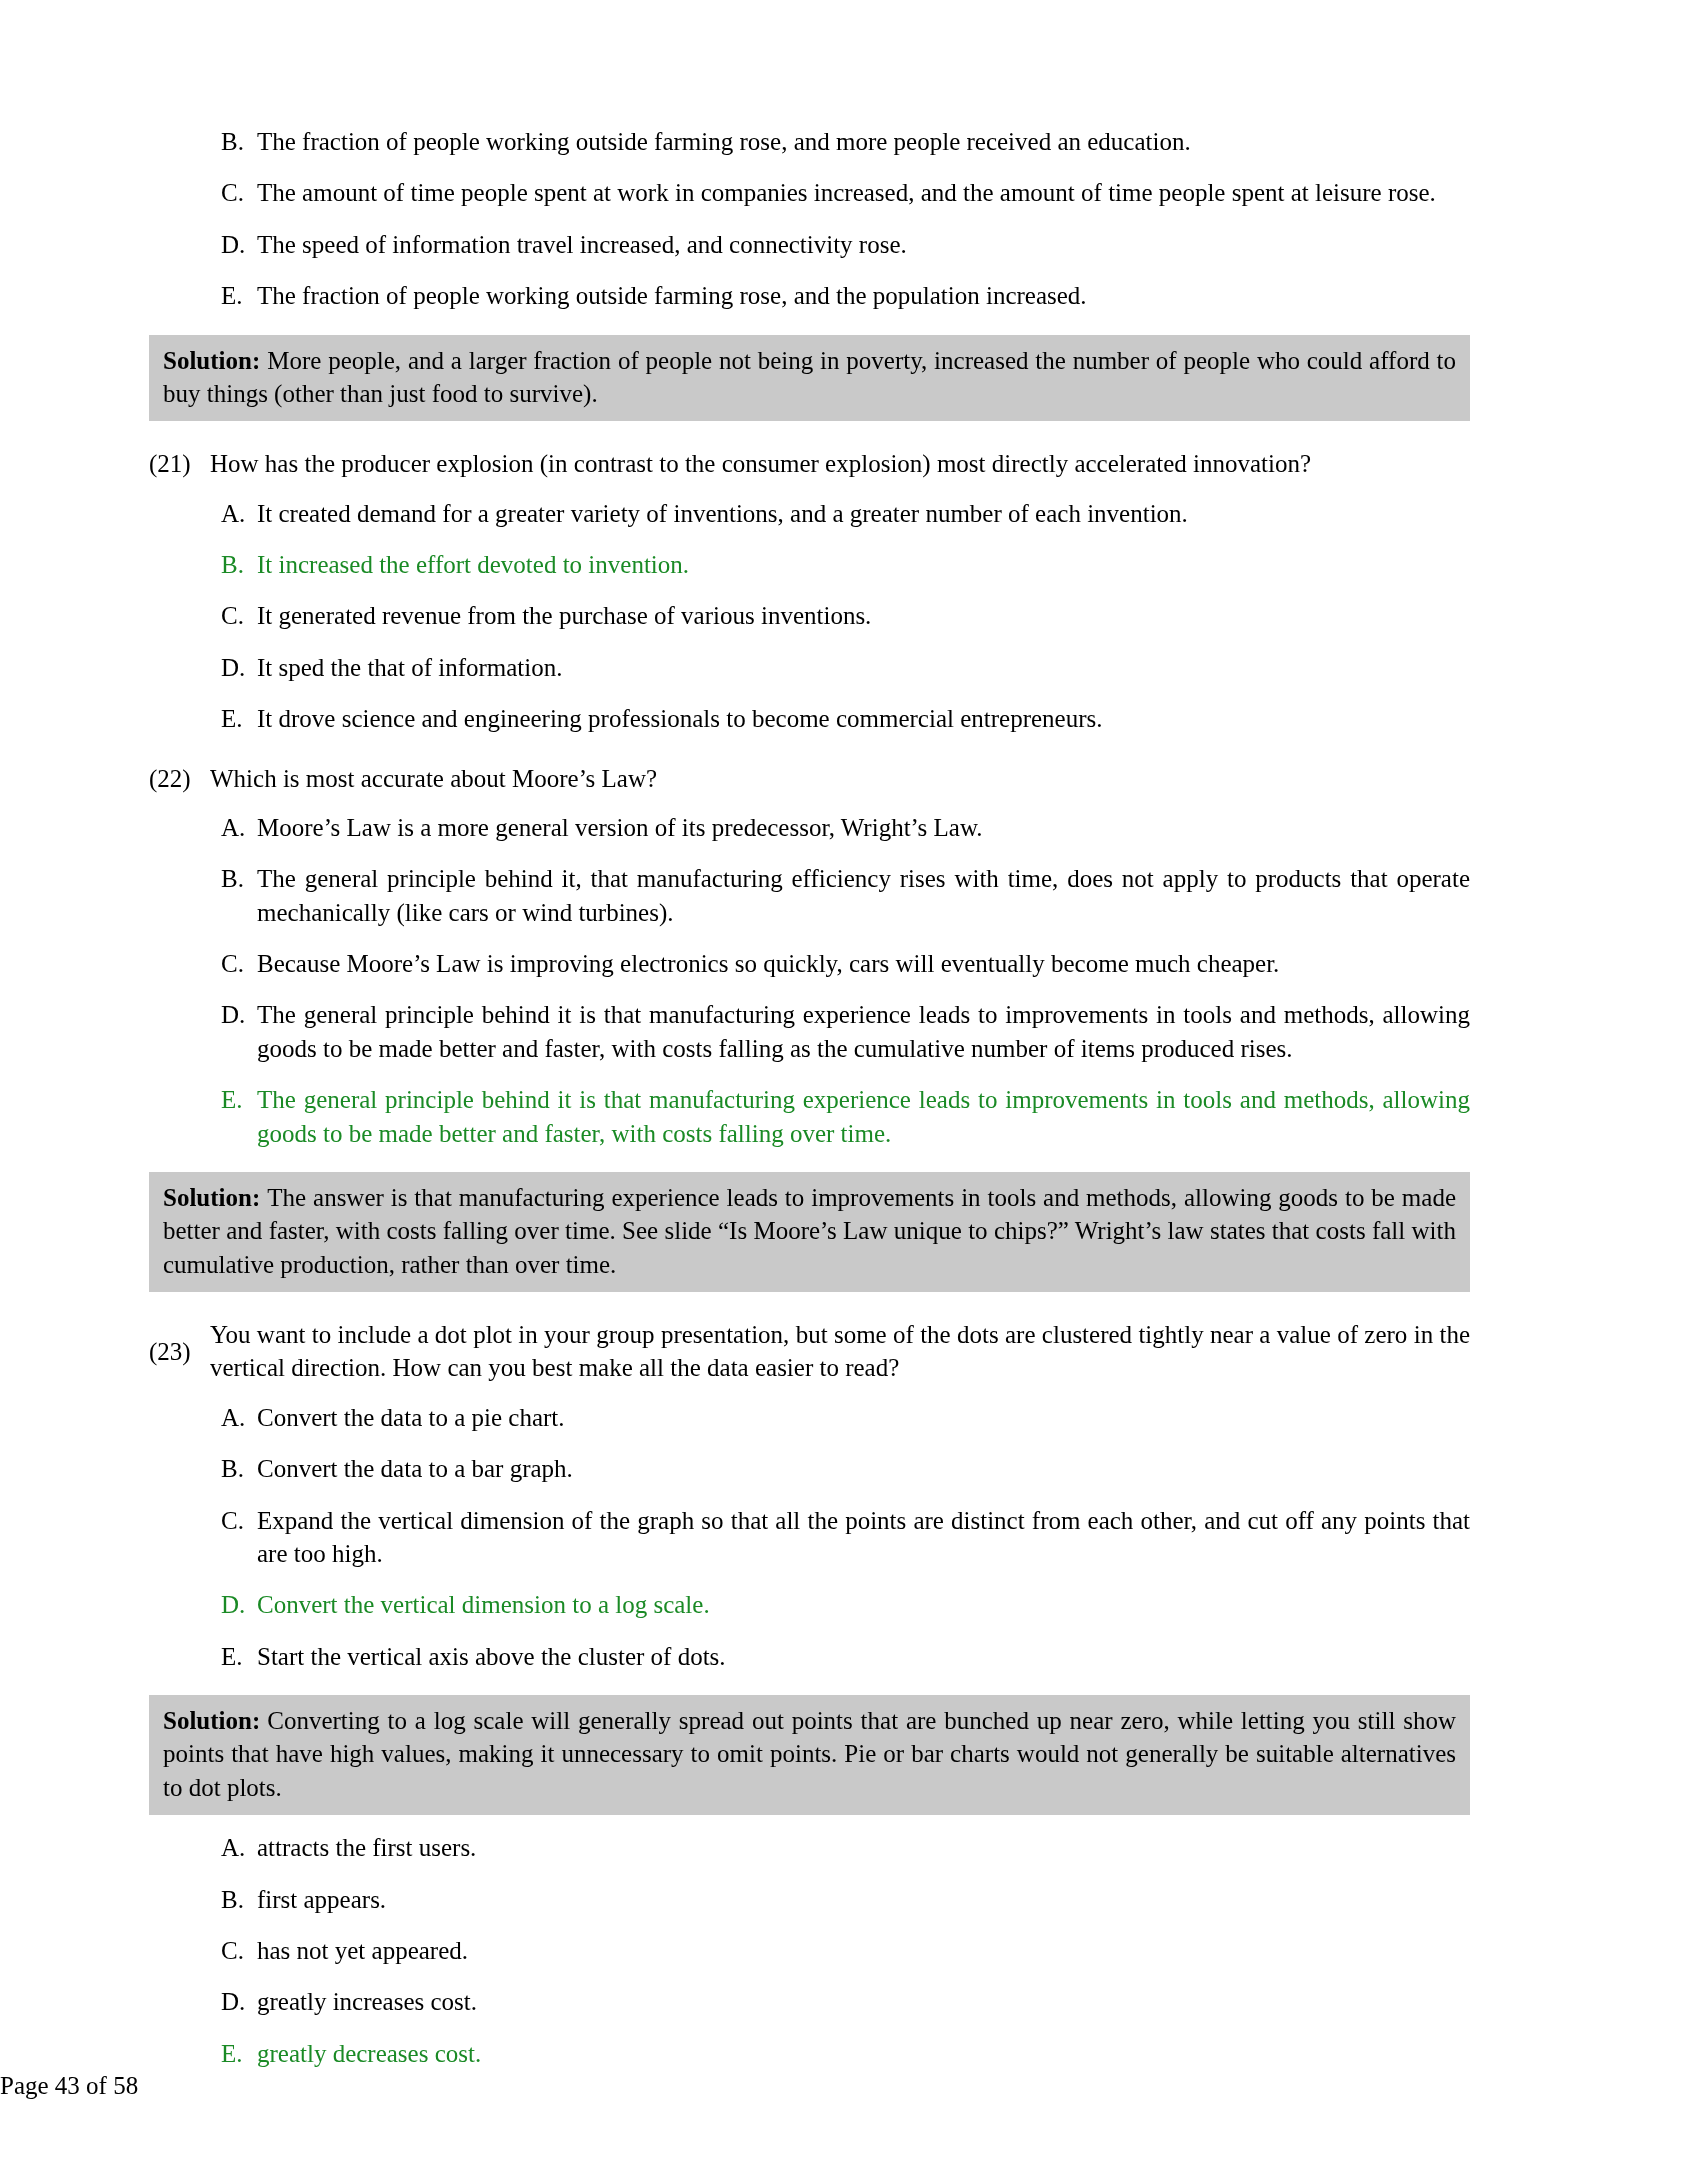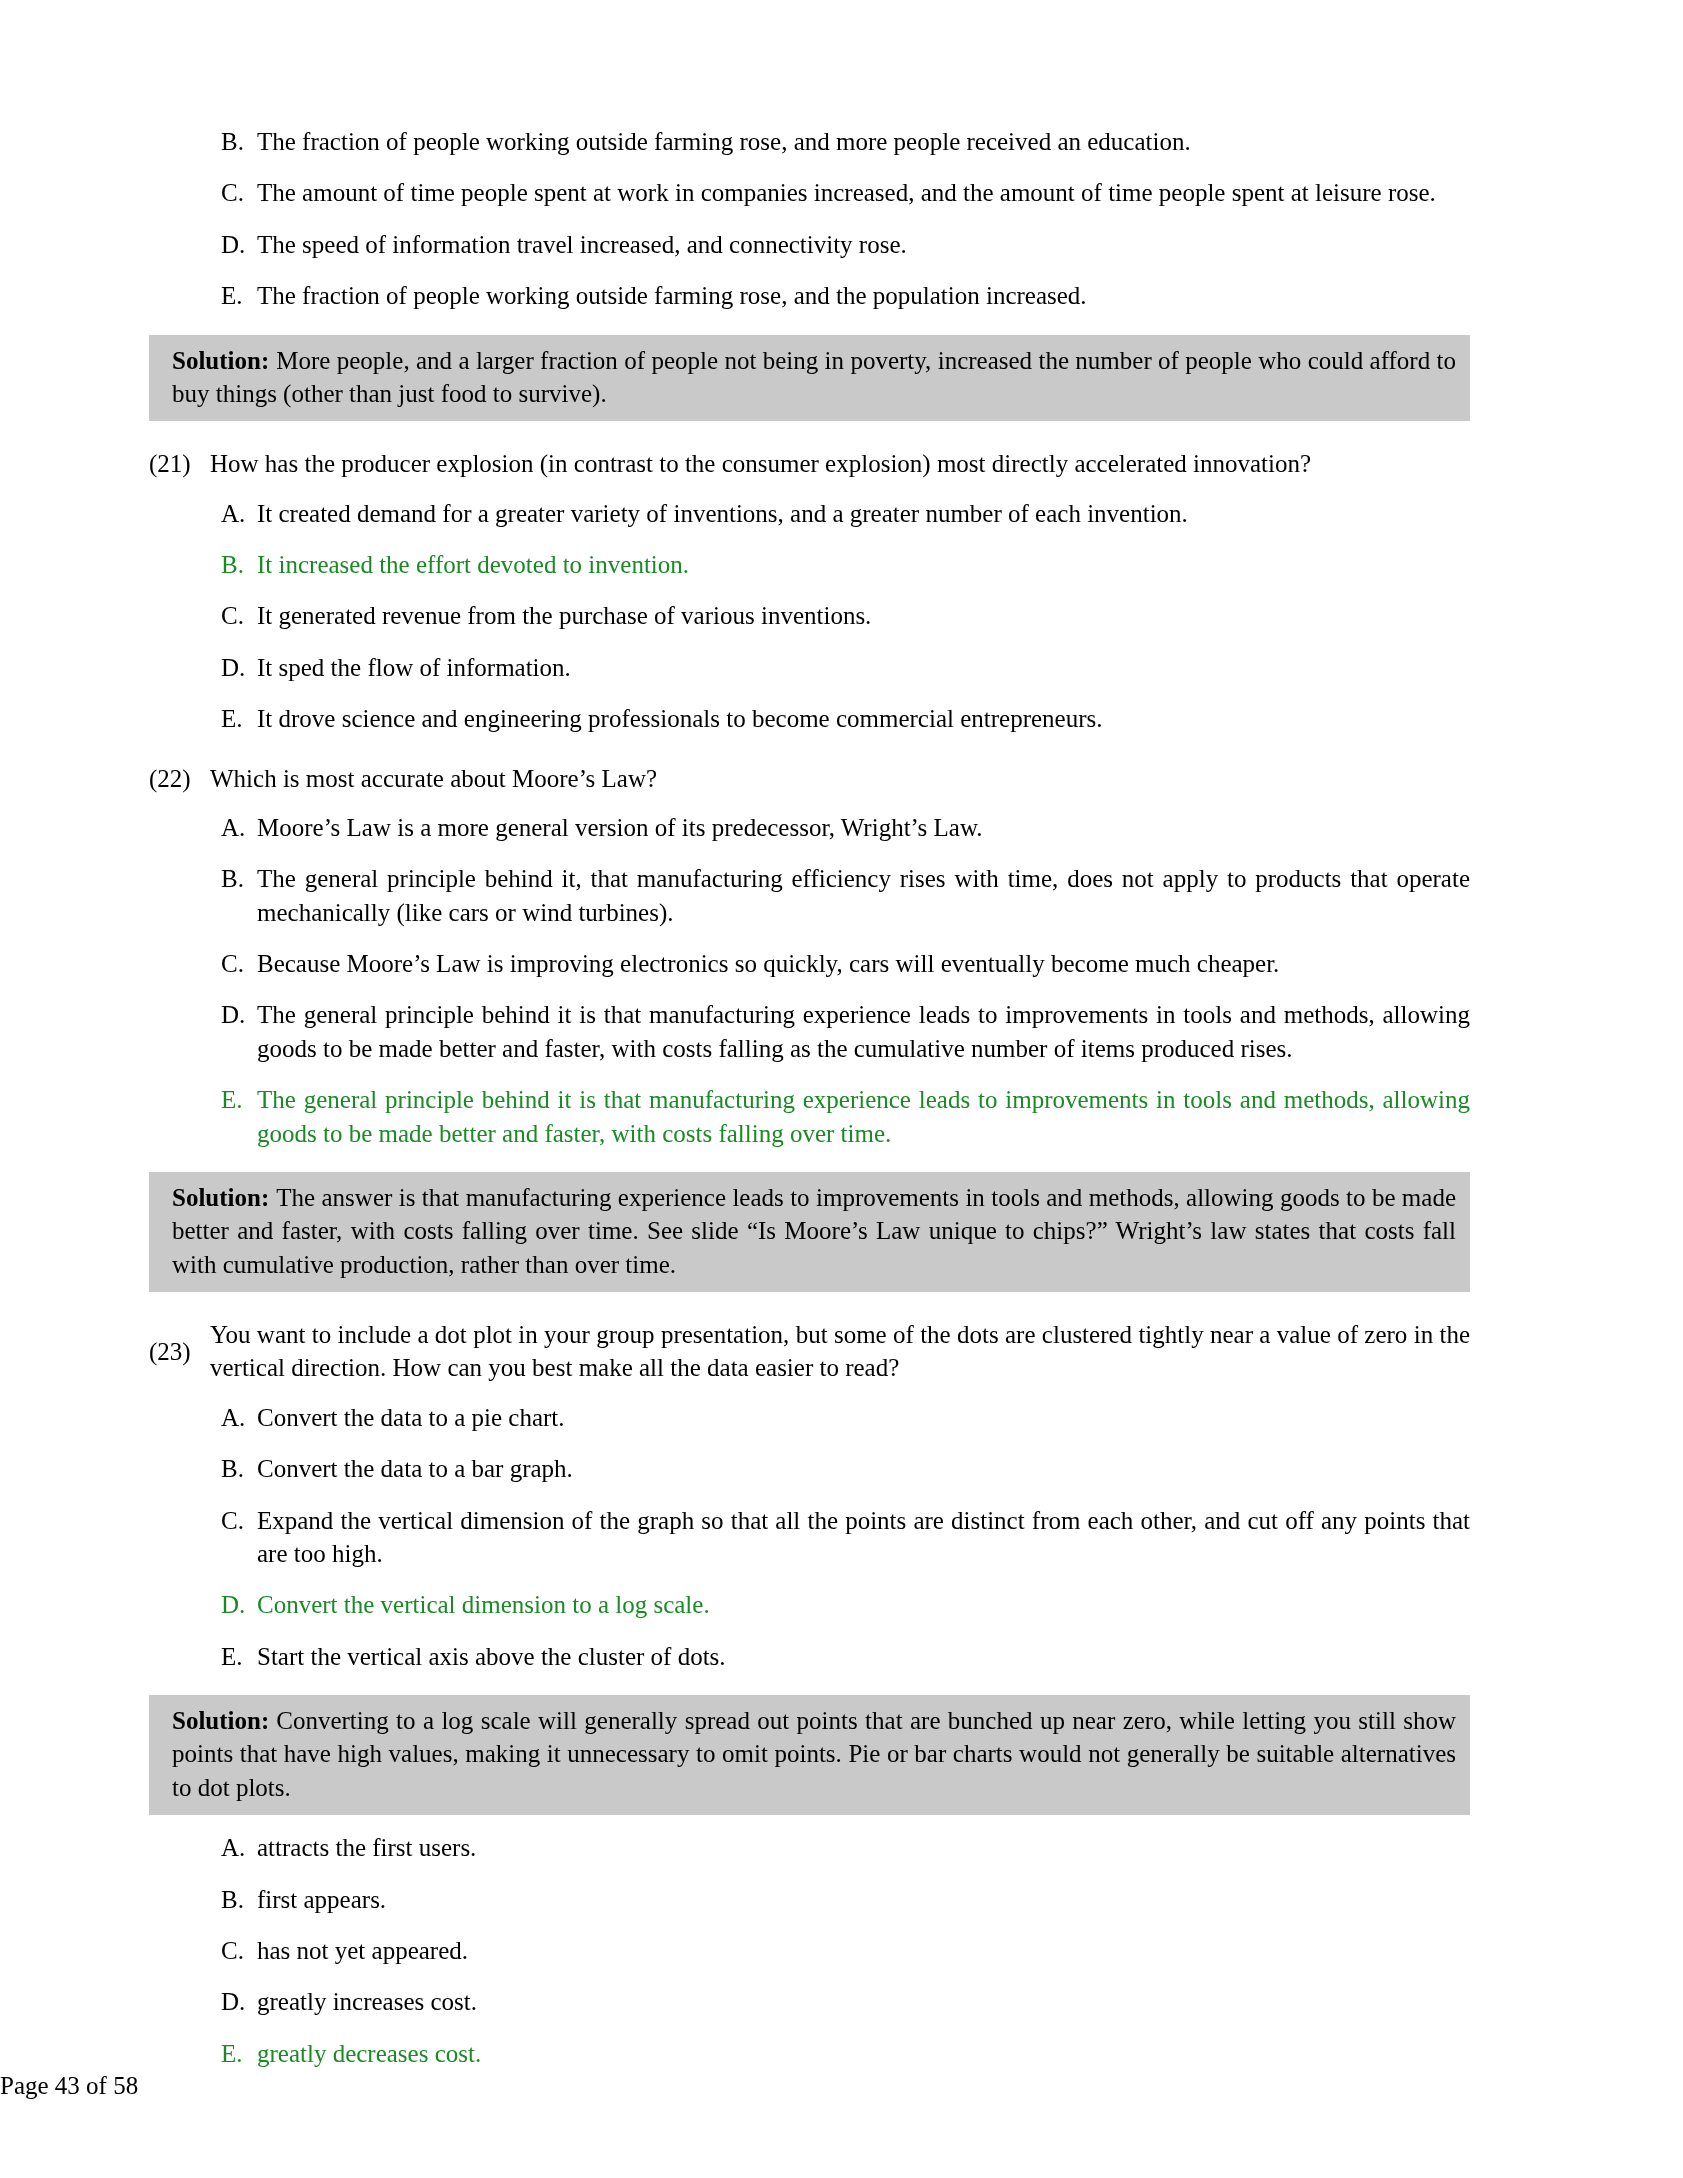--- a/index.html
+++ b/index.html
@@ -75,21 +75,21 @@
     font-family: Liberation Serif, serif;
   }
   .option.correct {
     color: #1a8a25;
   }
 
   
   .solution {
     background: #c9c9c9;
     margin-top: 22px;
-    padding: 9px 14px 11px 23px;
+    padding: 9px 14px 11px 14px;
     font-size: 25px;
     line-height: 1.335;
     text-align: justify;
     text-justify: inter-word;
     box-sizing: border-box;
   }
   .solution .sol-label {
     font-weight: bold;
     margin-right: 7px;
   }
@@ -144,21 +144,21 @@
           <div class="option correct">
             <span class="opt-letter">B.</span>
             <span class="opt-text">It increased the effort devoted to invention.</span>
           </div>
           <div class="option">
             <span class="opt-letter">C.</span>
             <span class="opt-text">It generated revenue from the purchase of various inventions.</span>
           </div>
           <div class="option">
             <span class="opt-letter">D.</span>
-            <span class="opt-text">It sped the flow of information.</span>
+            <span class="opt-text">It sped the that of information.</span>
           </div>
           <div class="option">
             <span class="opt-letter">E.</span>
             <span class="opt-text">It drove science and engineering professionals to become commercial entrepreneurs.</span>
           </div>
         </div>
       </div>
       <div class="question-block">
         <div class="qline">
           <span class="qnum">(22)</span>

